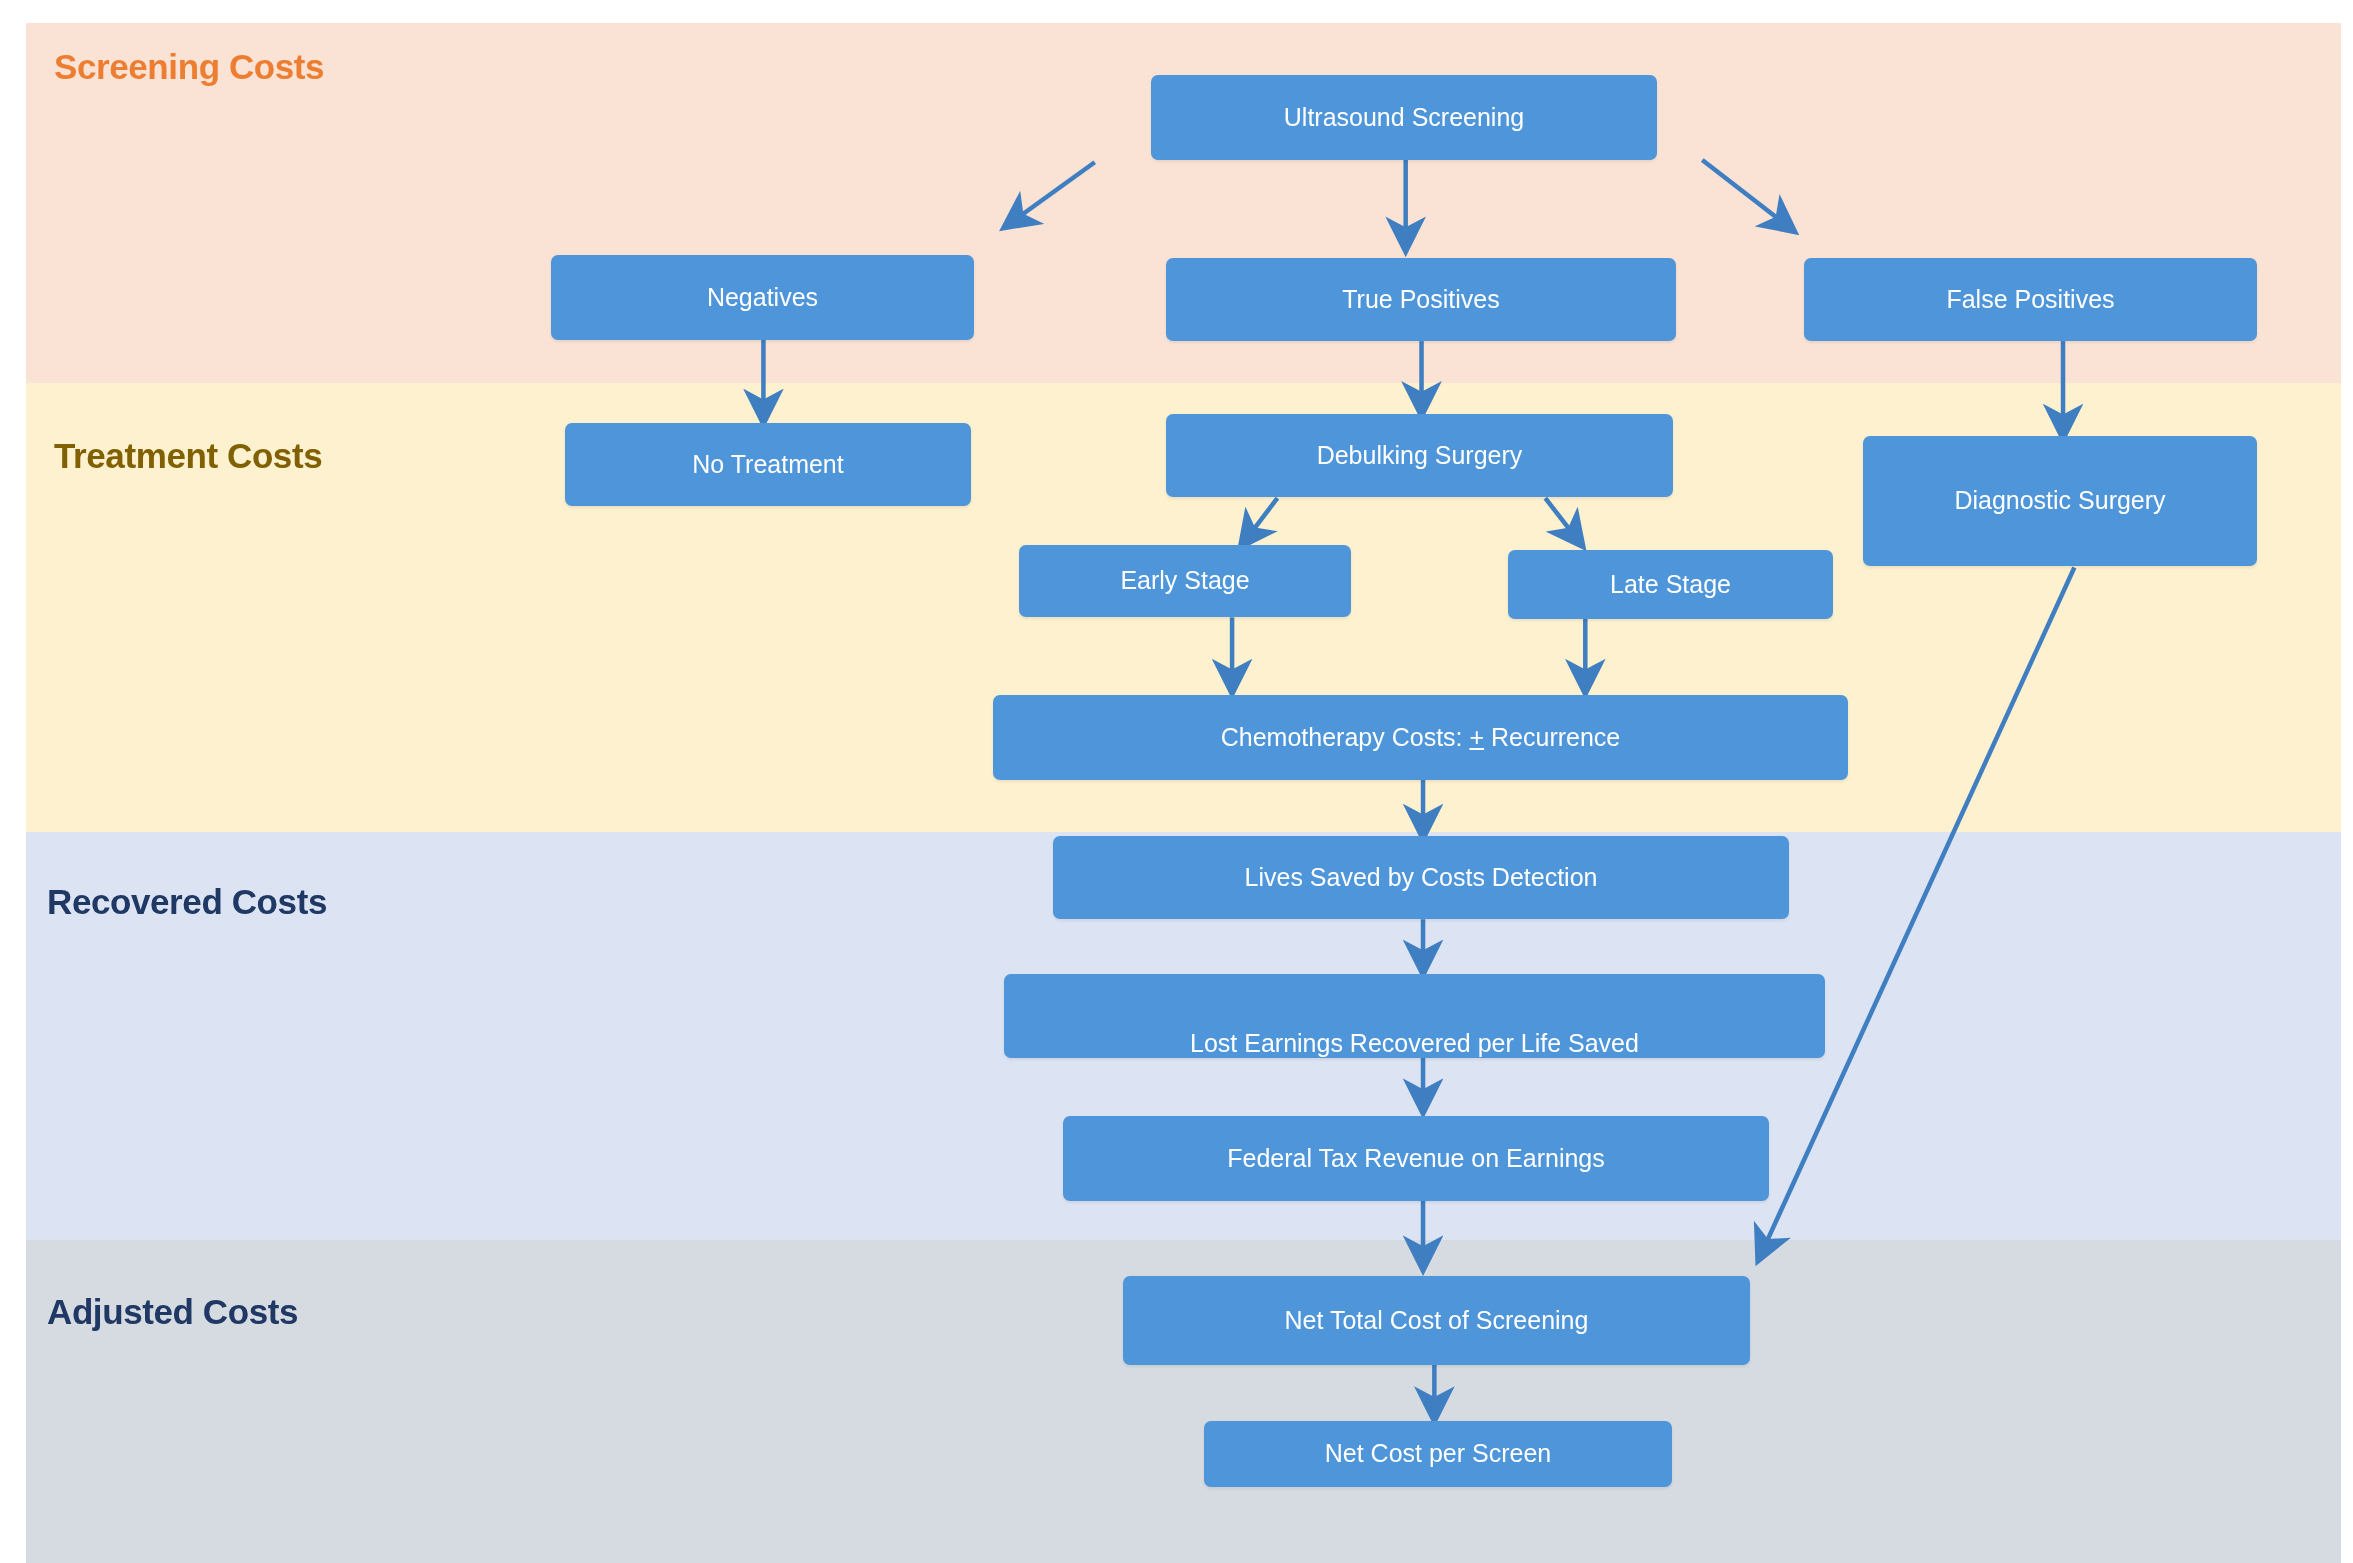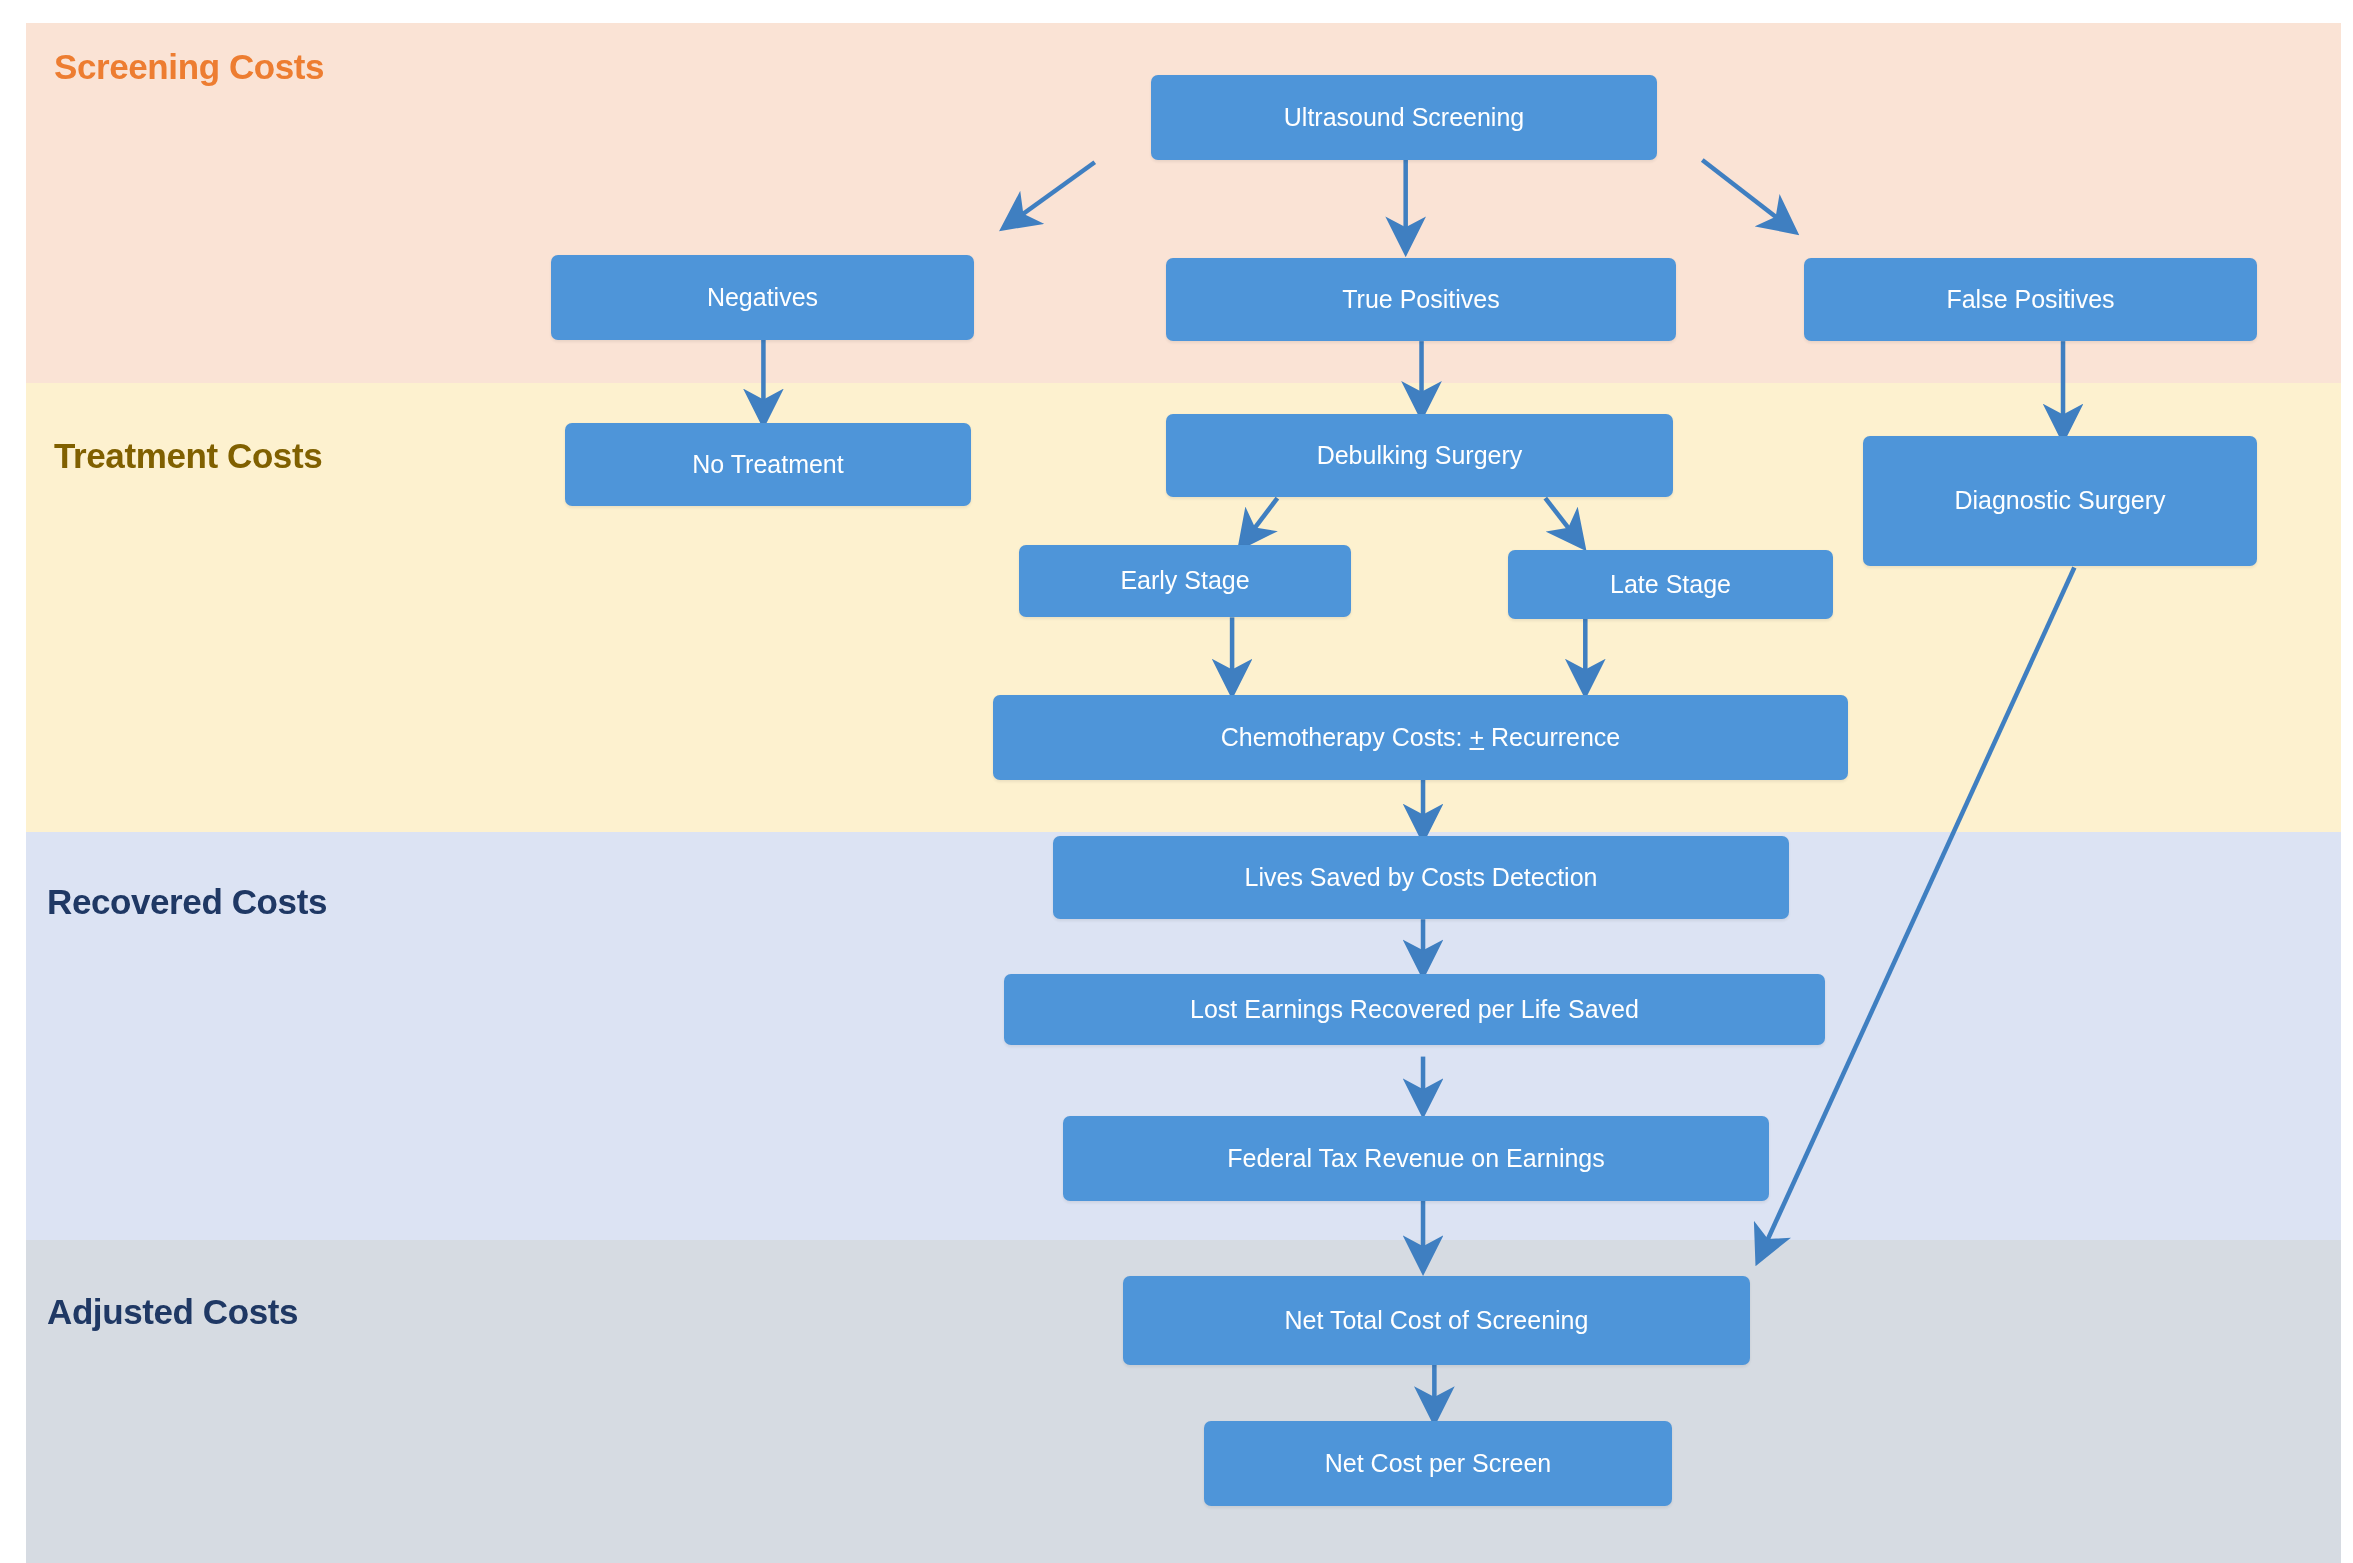--- a/index.html
+++ b/index.html
@@ -166,30 +166,30 @@
   <div class="node" style="left:993px; top:695px; width:855px; height:85px;">
     <span>
       <span>Chemotherapy Costs: </span><span class="pm">+</span><span> Recurrence</span>
     </span>
   </div>
 
   <div class="node" style="left:1053px; top:836px; width:736px; height:83px;">
     <span>Lives Saved by Costs Detection</span>
   </div>
 
-  <div class="node" style="left:1004px; top:974px; width:821px; height:71px;">
+  <div class="node" style="left:1004px; top:974px; width:821px; height:84px;align-items:flex-end;">
     <span>Lost Earnings Recovered per Life Saved</span>
   </div>
 
   <div class="node" style="left:1063px; top:1116px; width:706px; height:85px;">
     <span>Federal Tax Revenue on Earnings</span>
   </div>
 
   <div class="node" style="left:1123px; top:1276px; width:627px; height:89px;">
     <span>Net Total Cost of Screening</span>
   </div>
 
-  <div class="node" style="left:1204px; top:1421px; width:468px; height:85px;">
+  <div class="node" style="left:1204px; top:1421px; width:468px; height:66px;">
     <span>Net Cost per Screen</span>
   </div>
 
 </div>
 
 
 </body></html>

